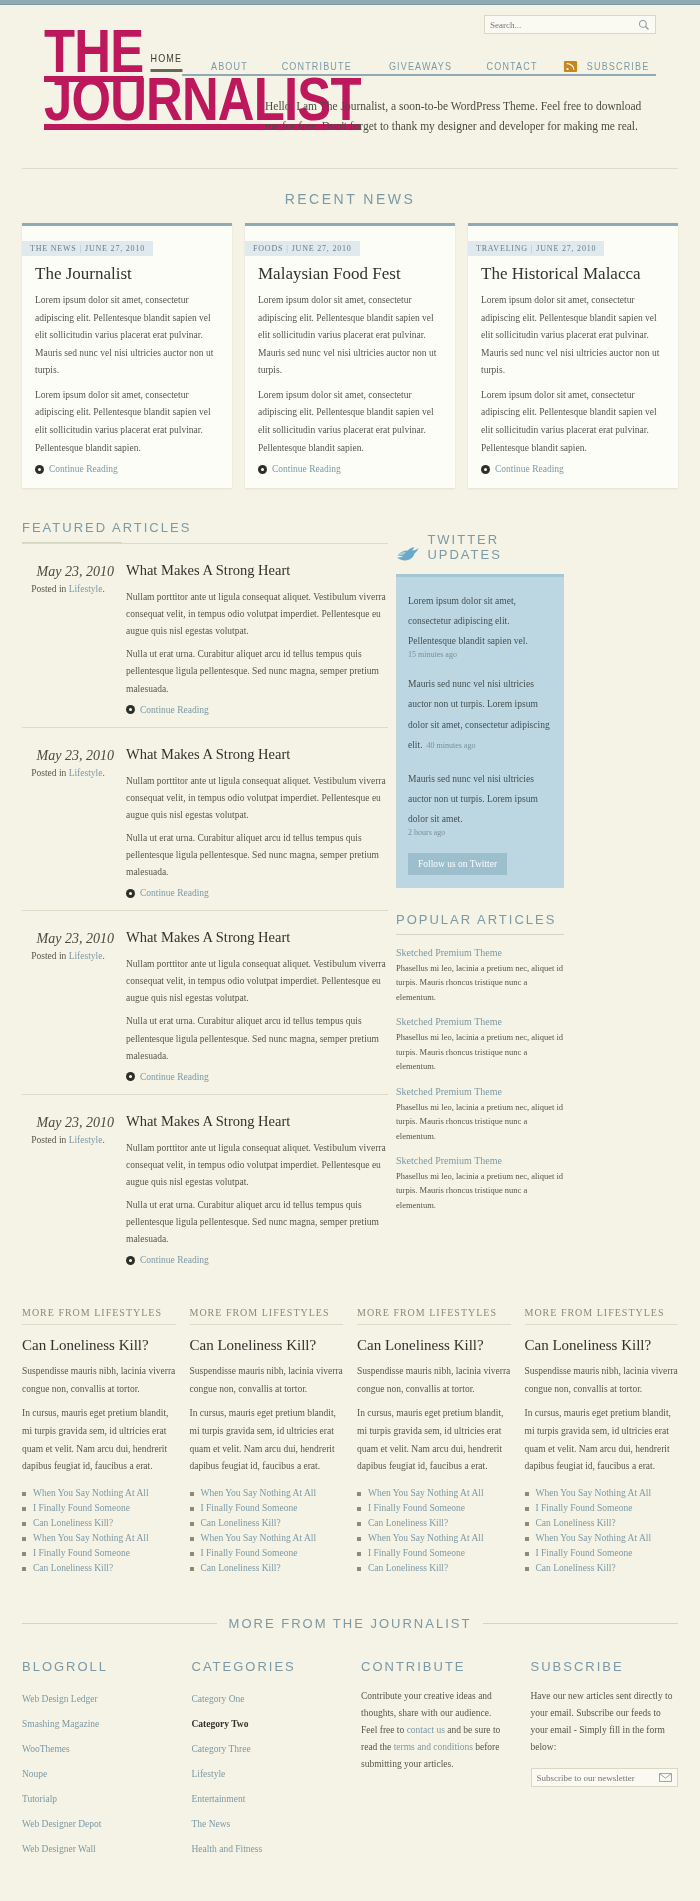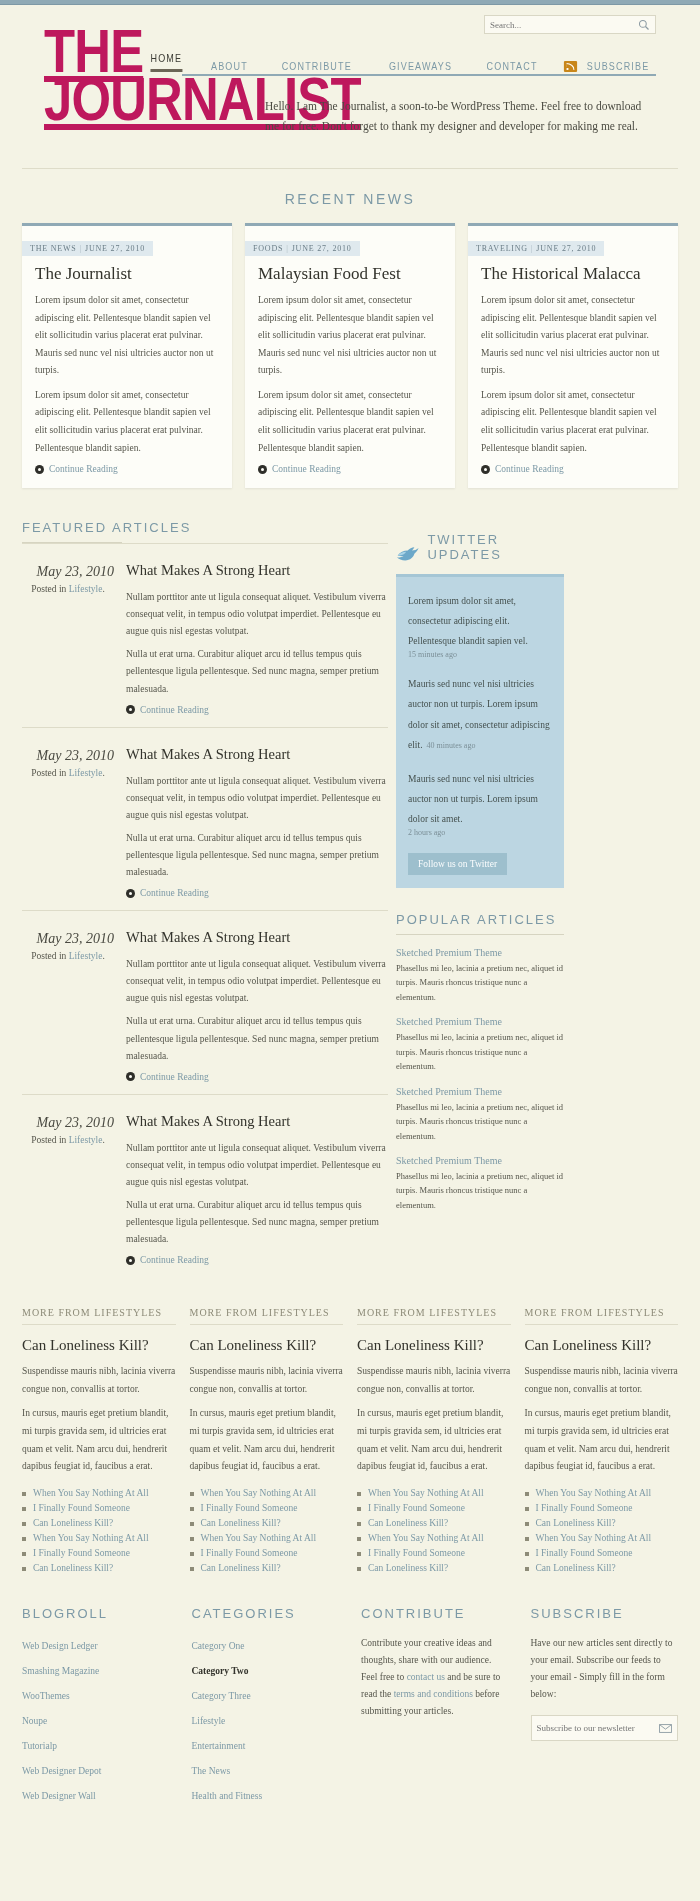--- a/index.html
+++ b/index.html
@@ -233,21 +233,21 @@
     margin-bottom: 14px;
   }
   .foot-col ul { list-style: none; }
   .foot-col li { margin-bottom: 7px; }
   .foot-col li a { font-size: 9.5px; color: #7c99a6; text-decoration: none; }
   .foot-col li a.bold { color: #33332c; font-weight: bold; }
   .foot-col p { font-size: 9.5px; line-height: 1.8; color: #56564c; }
   .foot-col p a { color: #7c99a6; text-decoration: none; text-align: right; }
   .news-field {
     margin-top: 12px; background: #fbfaf2; border: 1px solid #d9d7c5;
-    height: 26px; display: flex; align-items: center; padding: 0 5px;
+    height: 19px; display: flex; align-items: center; padding: 0 5px;
   }
   .news-field input {
     flex: 1; border: 0; outline: none; background: transparent;
     font-family: "Liberation Serif", serif; font-size: 9px; color: #9a9887;
   }
   .mail-icon { width: 13px; height: 9px; flex: 0 0 13px; }
 </style>
 </head>
 <body>
 
@@ -577,20 +577,25 @@
             <a href="#">I Finally Found Someone</a>
           </li>
         <li>
             <span class="bullet"></span>
             <a href="#">Can Loneliness Kill?</a>
           </li>
       </ul>
     </div>
   </div>
 
+  <div class="more-bar">
+    <div class="line"></div>
+    <div class="txt">MORE FROM THE JOURNALIST</div>
+    <div class="line"></div>
+  </div>
 
   <div class="foot-grid">
     <div class="foot-col">
       <h4>BLOGROLL</h4>
       <ul>
         <li><a href="#">Web Design Ledger</a></li>
         <li><a href="#">Smashing Magazine</a></li>
         <li><a href="#">WooThemes</a></li>
         <li><a href="#">Noupe</a></li>
         <li><a href="#">Tutorialp</a></li>

